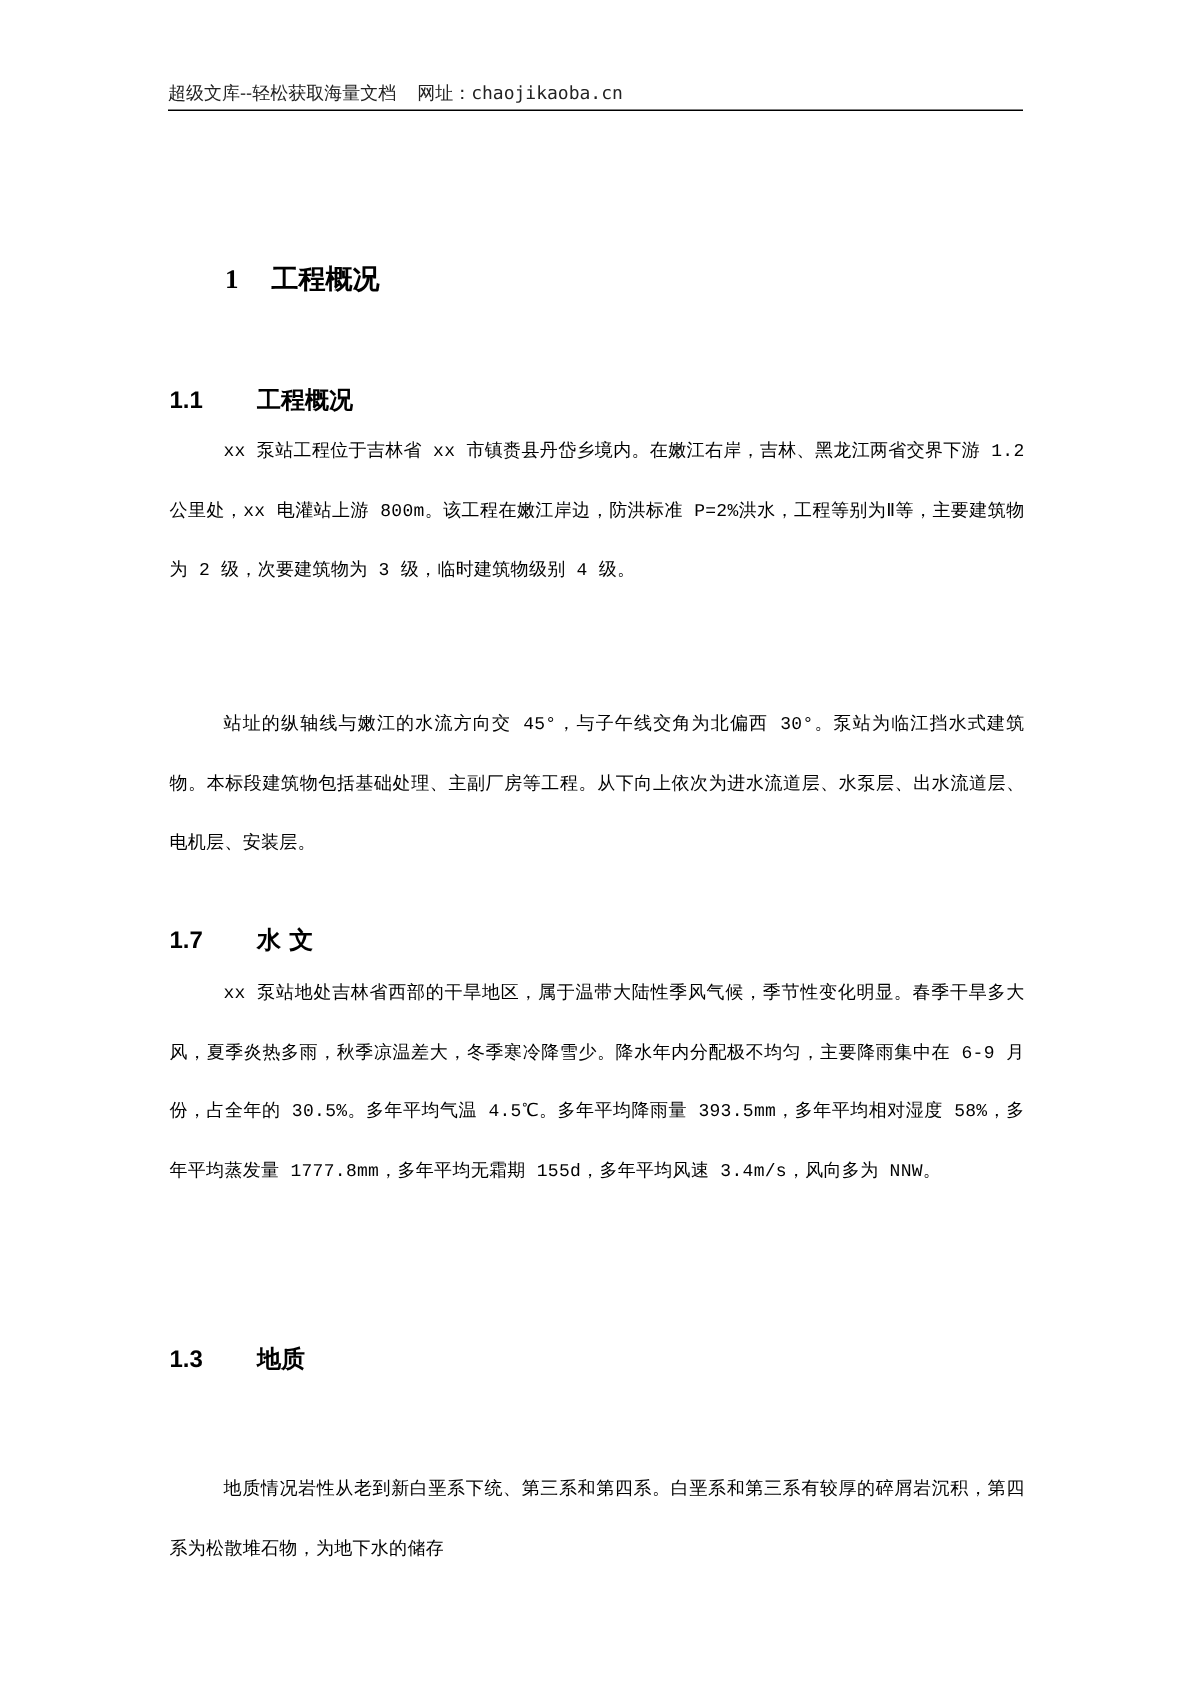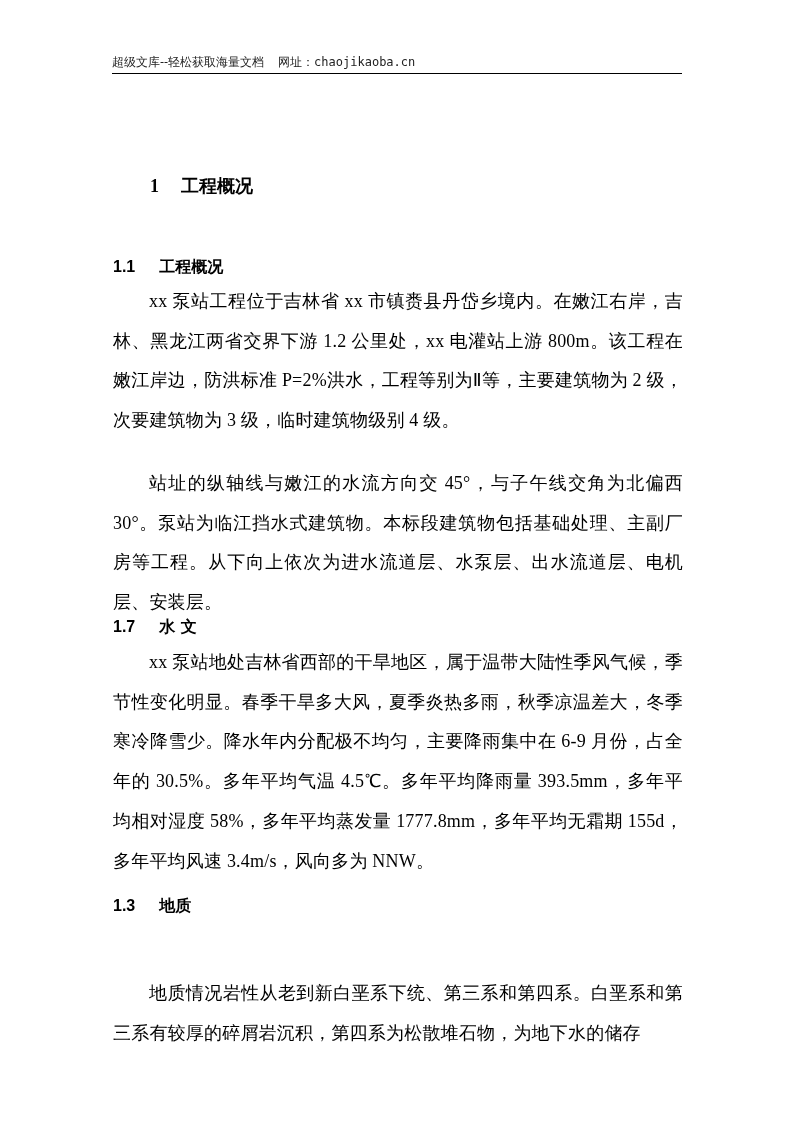--- a/index.html
+++ b/index.html
@@ -13,24 +13,24 @@
   .header-rule { position: absolute; left: 112px; top: 73px; width: 570px; height: 1px; background: #000; }
   .h1 {
     position: absolute; left: 113px; top: 172px;
     font-family: "DejaVu Sans", sans-serif; font-weight: bold; font-size: 18px; line-height: 28px; margin-left: 37px;
   }
   .h1 .num { font-family: "Liberation Serif", serif; margin-right: 22px; }
   .h2 {
     position: absolute; left: 113px;
     font-family: "DejaVu Sans", sans-serif; font-weight: bold; font-size: 16px; line-height: 22px;
   }
-  .h2 .num { font-family: "Liberation Sans", sans-serif; margin-right: 24px; }
+  .h2 .num { font-family: "Liberation Sans", sans-serif; margin-right: 36px; }
   .para {
     position: absolute; left: 113px; width: 570px;
-    font-family: Liberation Serif, serif; font-size: 18px;
+    font-family: Liberation Mono, monospace; font-size: 12px;
     line-height: 39.7px; text-align: justify; text-indent: 36px; letter-spacing: 0.2px;
   }
 </style>
 </head>
 <body>
 
 <div class="header">
   <span>超级文库--轻松获取海量文档</span><span class="url"><span>网址：</span><span>chaojikaoba.cn</span></span>
 </div>
 <div class="header-rule"></div>

